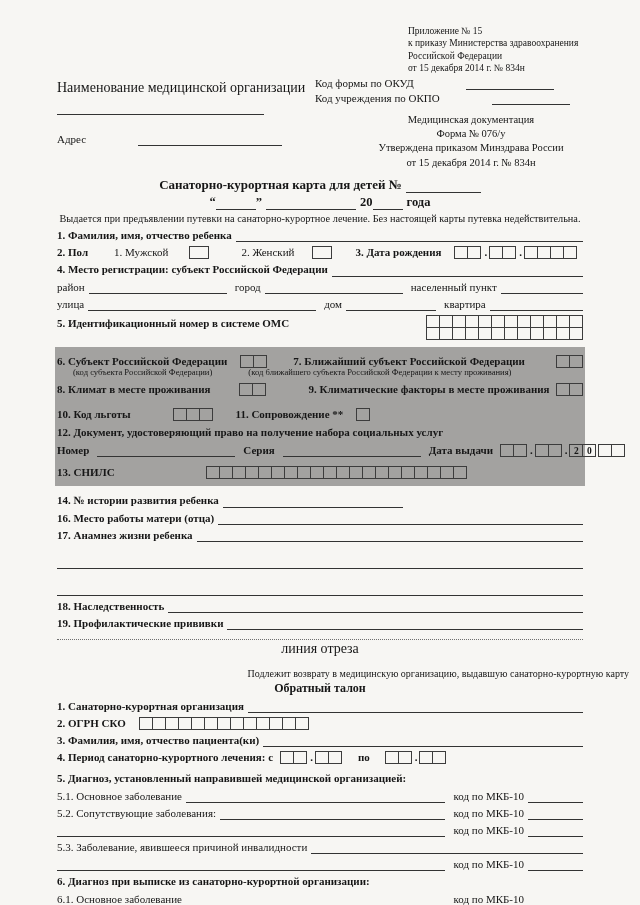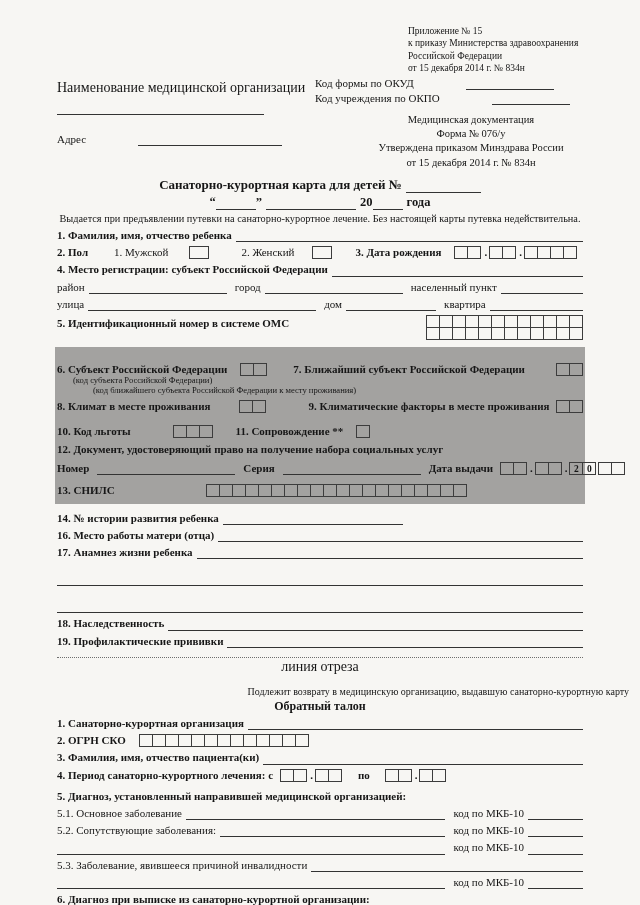--- a/index.html
+++ b/index.html
@@ -29,21 +29,21 @@
         box-sizing:border-box;background:transparent;font-weight:bold;
         font-size:9.5px;text-align:center;line-height:12px;}
   .cell.wide{width:20px;}
   .dot{font-weight:bold;padding:0 3px;}
   .title1{text-align:center;font-weight:bold;font-size:13px;margin-top:6px;
           display:flex;justify-content:center;align-items:flex-end;}
   .title2{display:flex;justify-content:center;align-items:flex-end;font-weight:bold;font-size:12.5px;margin-top:2px;}
   .note{text-align:center;font-size:10.3px;margin-top:3px;}
   .gray{background:#a3a2a0;margin:7px -2px 0;padding:2px 2px 7px;}
   .gray .row{margin-top:5px;}
-  .subnotes{display:flex;font-size:8.6px;margin-top:0;line-height:1.1;flex-direction:column;}
+  .subnotes{display:flex;font-size:8.6px;margin-top:0;line-height:1.1;}
   .subnotes span{white-space:nowrap;}
   .omsgrid{margin-left:auto;display:flex;flex-direction:column;}
   .omsgrid .cells:last-child{margin-top:-1px;}
   .cutline{border-top:1px dotted #6e6e6e;margin-top:9px;}
   .cutlabel{text-align:center;font-size:14px;margin-top:1px;}
   .retnote{text-align:right;margin-right:-46px;font-size:10px;margin-top:10px;}
   .talontitle{text-align:center;font-weight:bold;font-size:12px;margin-top:1px;}
   .mkb{white-space:nowrap;margin-left:8px;margin-right:4px;}
 </style>
 </head>
@@ -179,21 +179,21 @@
           <span class="cell"></span>
           <span class="cell"></span>
           <span class="cell"></span>
           <span class="cell"></span>
           <span class="cell"></span>
         </span>
     </span>
   </div>
 
   <div class="gray">
-    <div class="row" style="margin-top:14px">
+    <div class="row" style="margin-top:6px">
       <span class="b">6. Субъект Российской Федерации</span>
       <span class="cells gap14">
           <span class="cell"></span>
           <span class="cell"></span>
         </span>
       <span class="b" style="margin-left:26px">7. Ближайший субъект Российской Федерации</span>
       <span class="cells" style="margin-left:auto">
           <span class="cell"></span>
           <span class="cell"></span>
         </span>

